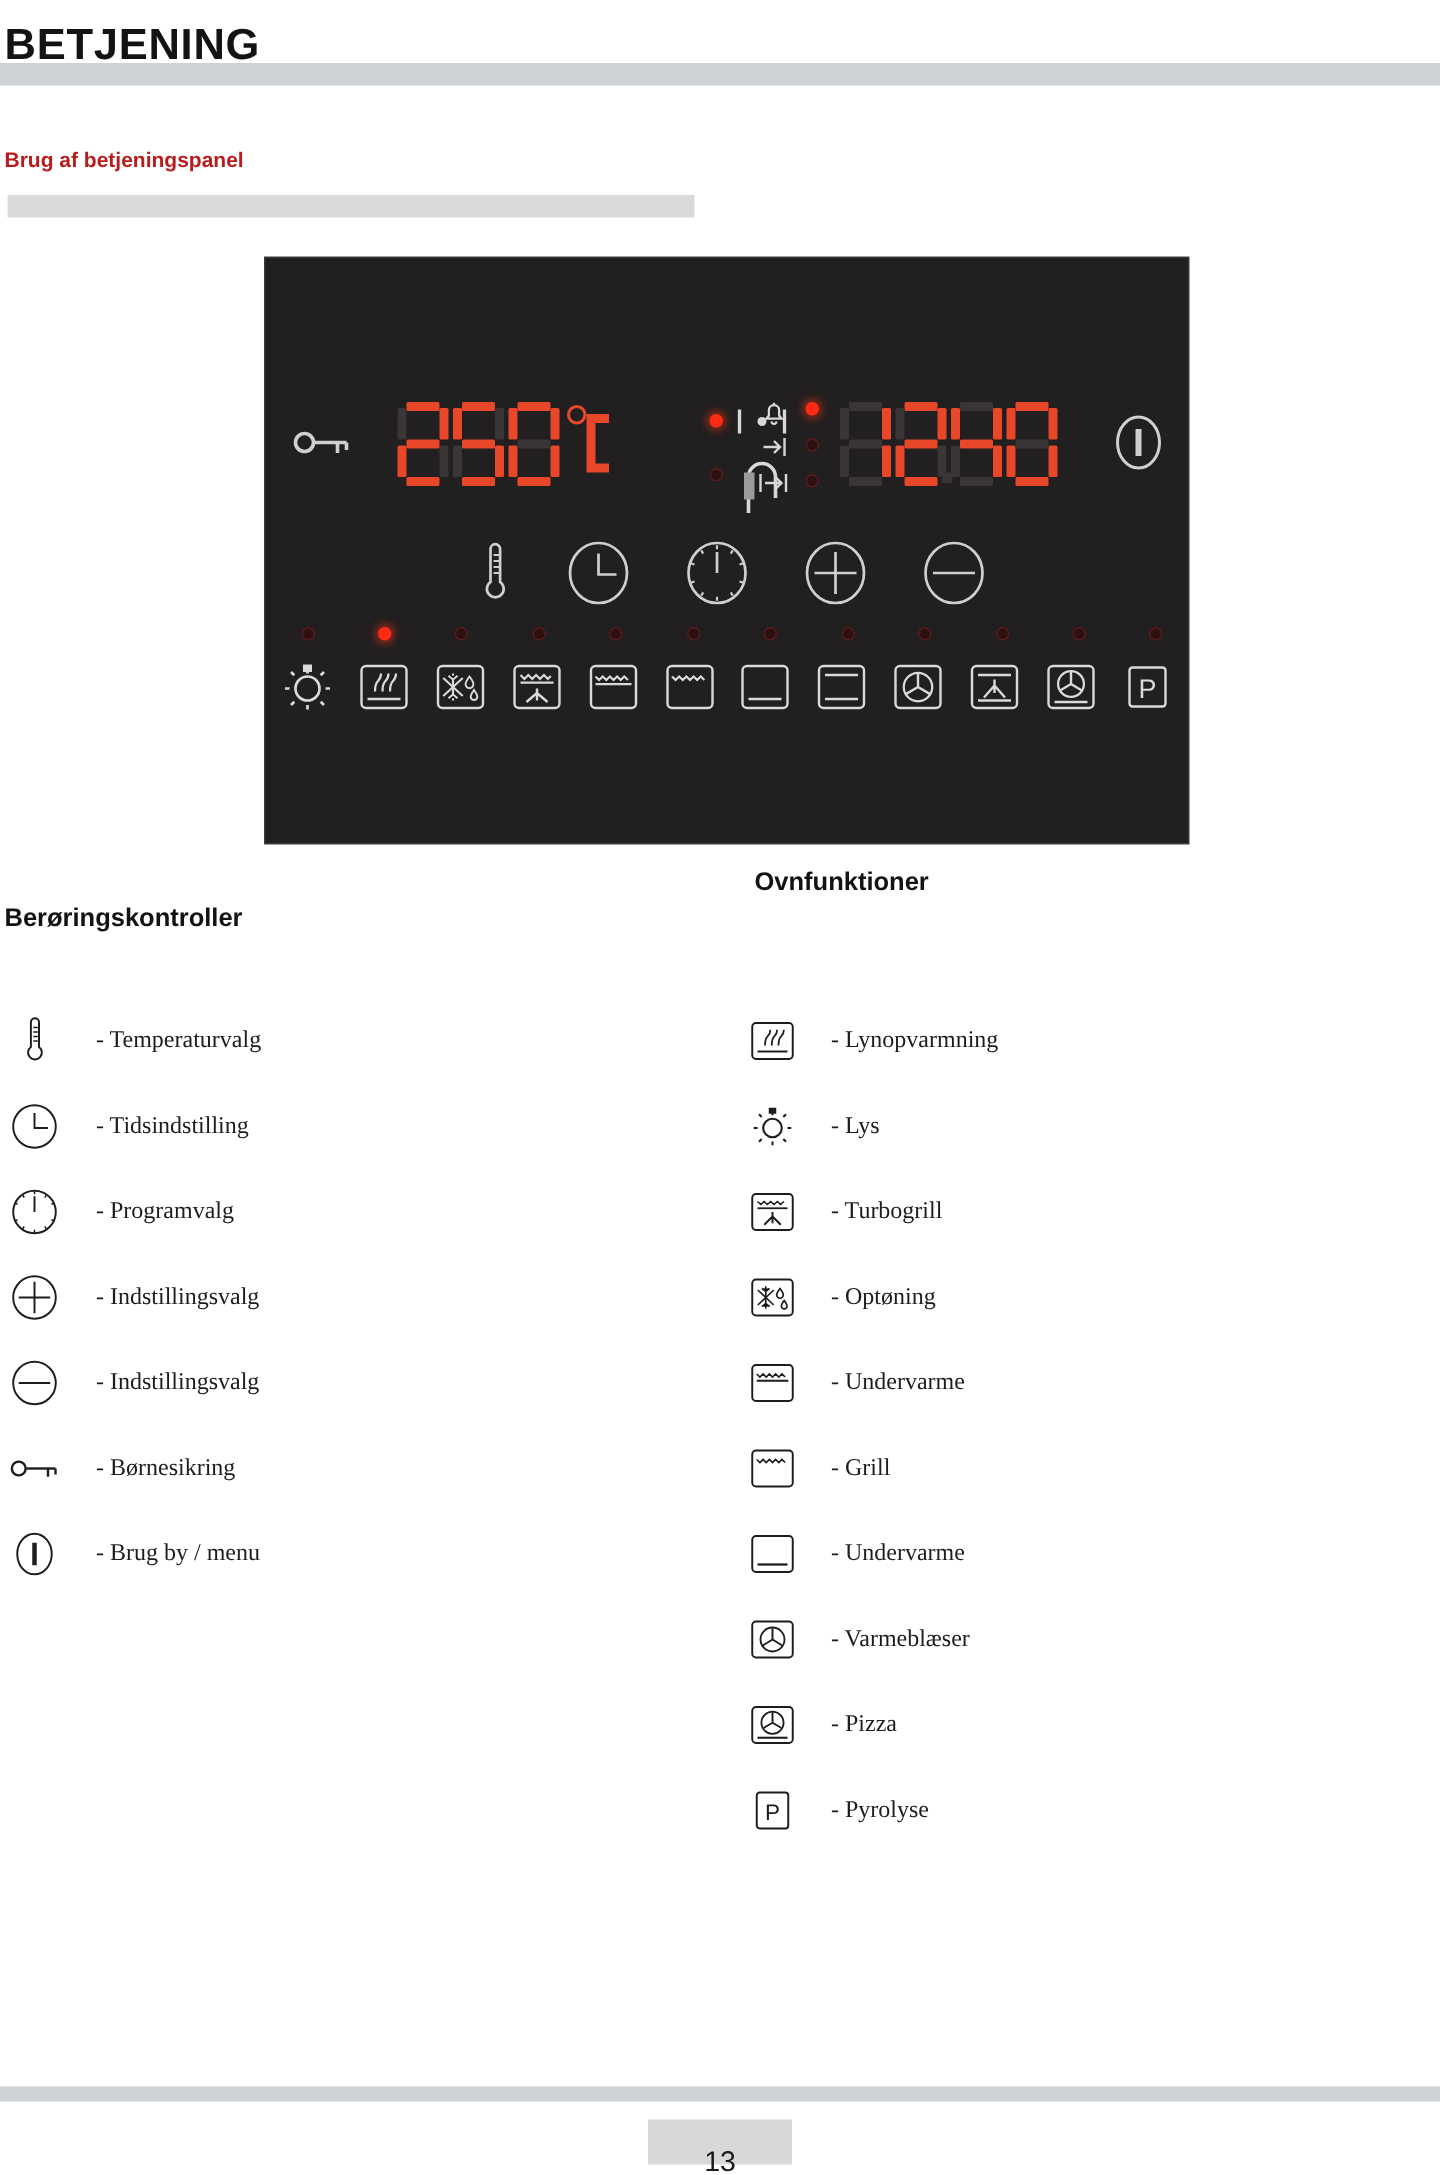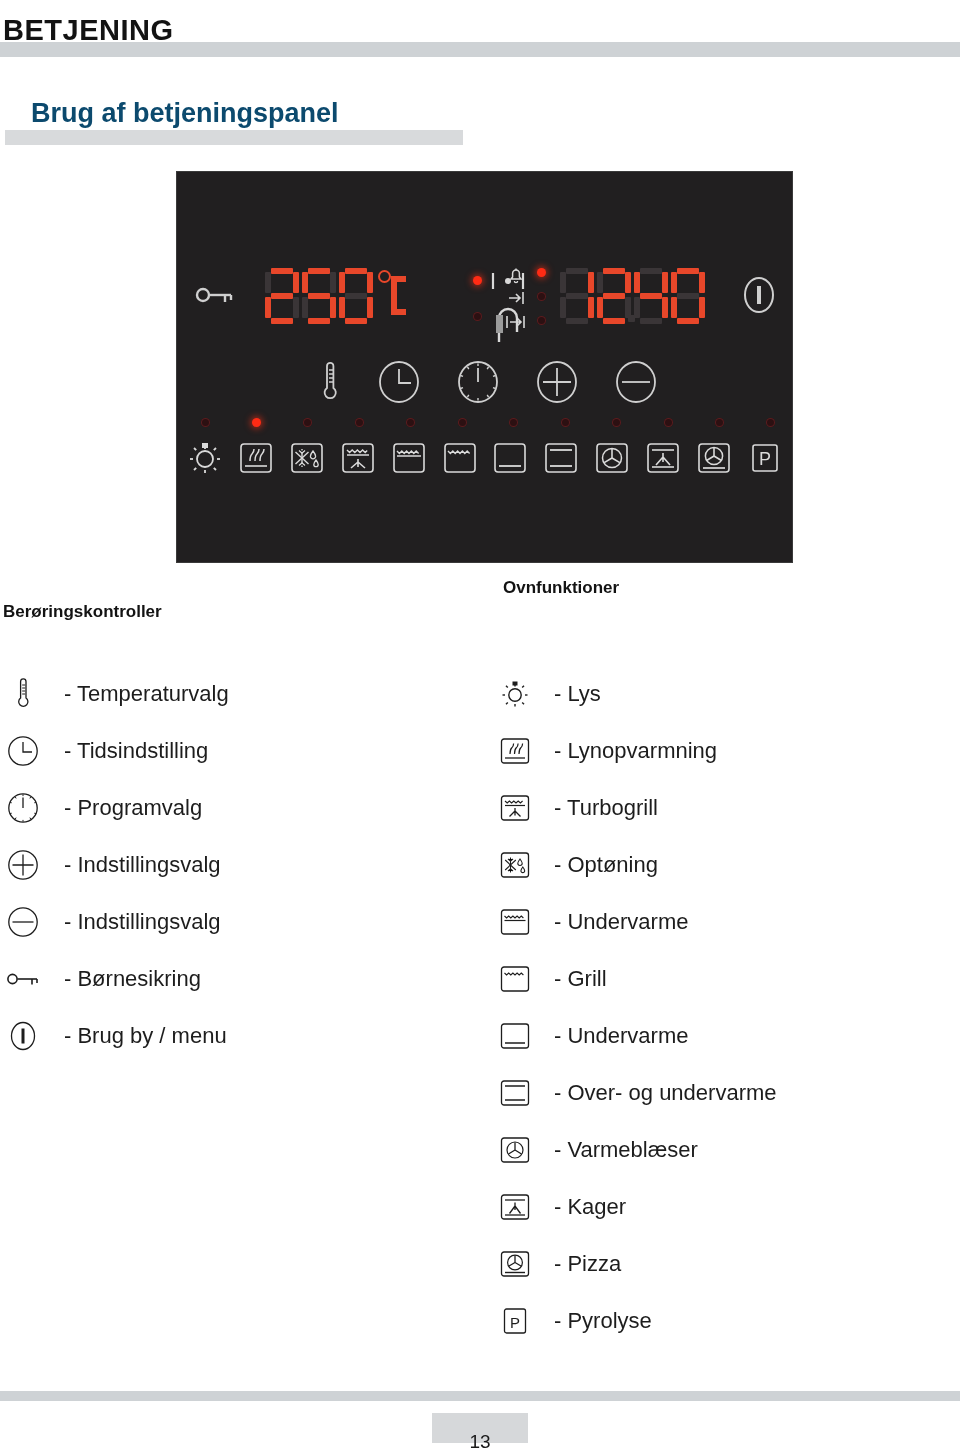--- a/index.html
+++ b/index.html
@@ -18,21 +18,21 @@
     position:absolute;left:3px;top:14px;
     font-size:29px;font-weight:bold;letter-spacing:.5px;
     color:#131313;
   }
   .rule-top{
     position:absolute;left:0;top:42px;width:960px;height:15px;
     background:#ced2d5;
   }
   .section-title{
     position:absolute;left:3px;top:98px;
-    font-size:27px;font-weight:bold;color:#0c4a6e;margin-left:28px;
+    font-size:14px;font-weight:bold;color:#b91c1c;
   }
   .rule-section{
     position:absolute;left:5px;top:130px;width:458px;height:15px;
     background:#d8dadc;
   }
 
   
   .panel{
     position:absolute;left:177px;top:172px;width:615px;height:390px;
     background:#211f20;
@@ -92,21 +92,21 @@
   .legend-head{position:absolute;font-size:17px;font-weight:bold;color:#131313;}
   .head-left{left:3px;top:602px;}
   .head-right{left:503px;top:578px;}
 
   .legend-col{position:absolute;}
   .col-left{left:0px;top:665px;width:470px;}
   .col-right{left:494px;top:665px;width:460px;}
 
   .legend-row{display:flex;align-items:center;height:57px;}
   .legend-row .ic{width:46px;display:flex;justify-content:center;align-items:center;flex:0 0 46px;}
-  .legend-row .lbl{font-size:22px;color:#1d1d1d;margin-left:18px;white-space:nowrap;}
+  .legend-row .lbl{font-size:16px;color:#1d1d1d;margin-left:18px;white-space:nowrap;font-family:Liberation Serif, serif;}
 
   .col-right .legend-row{height:57px;}
   .col-right .legend-row .ic{width:42px;flex:0 0 42px;}
   .col-right .legend-row .lbl{margin-left:18px;}
 
   
   .rule-bottom{
     position:absolute;left:0;top:1391px;width:960px;height:10px;background:#ced2d5;
   }
   .page-num-box{
@@ -545,20 +545,31 @@
         </svg>
       </span>
       <span class="lbl">- Brug by / menu</span>
     </div>
   </div>
 
   <div class="legend-col col-right">
 
     <div class="legend-row">
       <span class="ic">
+        <svg width="30" height="28" viewBox="0 0 30 28">
+          <rect x="1.5" y="2" width="27" height="24" rx="2.5" fill="none" stroke="#1d1d1d" stroke-width="1.3"></rect>
+          <path d="M10 17 q0-4.5 1.8-6.2 q1.8-1.8 1.8-4.3 M14.5 17 q0-4.5 1.8-6.2 q1.8-1.8 1.8-4.3 M19 17 q0-4.5 1.8-6.2 q1.8-1.8 1.8-4.3" fill="none" stroke="#1d1d1d" stroke-width="1.2"></path>
+          <path d="M5 21 H25" stroke="#1d1d1d" stroke-width="1.3"></path>
+        </svg>
+      </span>
+      <span class="lbl">- Lynopvarmning</span>
+    </div>
+
+    <div class="legend-row">
+      <span class="ic">
         <svg width="30" height="30" viewBox="0 0 30 30">
           <circle cx="15" cy="16" r="6.2" fill="none" stroke="#1d1d1d" stroke-width="1.4"></circle>
           <rect x="12.5" y="2.5" width="5" height="4" fill="#1d1d1d"></rect>
           <g stroke="#1d1d1d" stroke-width="1.4">
             <path d="M15 5 v2.5"></path>
               <path d="M24 6.8 l-1.8 1.8"></path>
               <path d="M27.5 16 h-2.5"></path>
               <path d="M24 25.2 l-1.8-1.8"></path>
             <path d="M15 27.5 v-2.5"></path>
               <path d="M6 25.2 l1.8-1.8"></path>
@@ -567,31 +578,20 @@
           </g>
         </svg>
       </span>
       <span class="lbl">- Lys</span>
     </div>
 
     <div class="legend-row">
       <span class="ic">
         <svg width="30" height="28" viewBox="0 0 30 28">
           <rect x="1.5" y="2" width="27" height="24" rx="2.5" fill="none" stroke="#1d1d1d" stroke-width="1.3"></rect>
-          <path d="M10 17 q0-4.5 1.8-6.2 q1.8-1.8 1.8-4.3 M14.5 17 q0-4.5 1.8-6.2 q1.8-1.8 1.8-4.3 M19 17 q0-4.5 1.8-6.2 q1.8-1.8 1.8-4.3" fill="none" stroke="#1d1d1d" stroke-width="1.2"></path>
-          <path d="M5 21 H25" stroke="#1d1d1d" stroke-width="1.3"></path>
-        </svg>
-      </span>
-      <span class="lbl">- Lynopvarmning</span>
-    </div>
-
-    <div class="legend-row">
-      <span class="ic">
-        <svg width="30" height="28" viewBox="0 0 30 28">
-          <rect x="1.5" y="2" width="27" height="24" rx="2.5" fill="none" stroke="#1d1d1d" stroke-width="1.3"></rect>
           <path d="M5 7 l2.2 2 l2.2-2 l2.2 2 l2.2-2 l2.2 2 l2.2-2 l2.2 2 l2.2-2" fill="none" stroke="#1d1d1d" stroke-width="1.1"></path>
           <path d="M5 11.5 H25" stroke="#1d1d1d" stroke-width="1.2"></path>
           <path d="M15 14 V21.5 M15 17 L9.5 22.5 M15 17 L20.5 22.5" fill="none" stroke="#1d1d1d" stroke-width="1.3"></path>
         </svg>
       </span>
       <span class="lbl">- Turbogrill</span>
     </div>
 
     <div class="legend-row">
       <span class="ic">
@@ -635,53 +635,32 @@
     <div class="legend-row">
       <span class="ic">
         <svg width="30" height="28" viewBox="0 0 30 28">
           <rect x="1.5" y="2" width="27" height="24" rx="2.5" fill="none" stroke="#1d1d1d" stroke-width="1.3"></rect>
           <path d="M5 21 H25" stroke="#1d1d1d" stroke-width="1.5"></path>
         </svg>
       </span>
       <span class="lbl">- Undervarme</span>
     </div>
 
-    <div class="legend-row">
-      <span class="ic">
-        <svg width="30" height="28" viewBox="0 0 30 28">
-          <rect x="1.5" y="2" width="27" height="24" rx="2.5" fill="none" stroke="#1d1d1d" stroke-width="1.3"></rect>
-          <path d="M5 7 H25" stroke="#1d1d1d" stroke-width="1.5"></path>
-          <path d="M5 21 H25" stroke="#1d1d1d" stroke-width="1.5"></path>
-        </svg>
-      </span>
-      <span class="lbl">- Over- og undervarme</span>
-    </div>
 
     <div class="legend-row">
       <span class="ic">
         <svg width="30" height="28" viewBox="0 0 30 28">
           <rect x="1.5" y="2" width="27" height="24" rx="2.5" fill="none" stroke="#1d1d1d" stroke-width="1.3"></rect>
           <circle cx="15" cy="14" r="8" fill="none" stroke="#1d1d1d" stroke-width="1.2"></circle>
           <path d="M15 14 V6.5 M15 14 L8.5 18 M15 14 L21.5 18" stroke="#1d1d1d" stroke-width="1.3" fill="none"></path>
         </svg>
       </span>
       <span class="lbl">- Varmeblæser</span>
     </div>
 
-    <div class="legend-row">
-      <span class="ic">
-        <svg width="30" height="28" viewBox="0 0 30 28">
-          <rect x="1.5" y="2" width="27" height="24" rx="2.5" fill="none" stroke="#1d1d1d" stroke-width="1.3"></rect>
-          <path d="M5 7 H25" stroke="#1d1d1d" stroke-width="1.3"></path>
-          <path d="M15 9.5 V17 M15 13 L9.5 20.5 M15 13 L20.5 20.5" stroke="#1d1d1d" stroke-width="1.3" fill="none"></path>
-          <path d="M5 22 H25" stroke="#1d1d1d" stroke-width="1.3"></path>
-        </svg>
-      </span>
-      <span class="lbl">- Kager</span>
-    </div>
 
     <div class="legend-row">
       <span class="ic">
         <svg width="30" height="28" viewBox="0 0 30 28">
           <rect x="1.5" y="2" width="27" height="24" rx="2.5" fill="none" stroke="#1d1d1d" stroke-width="1.3"></rect>
           <circle cx="15" cy="12.5" r="7.4" fill="none" stroke="#1d1d1d" stroke-width="1.2"></circle>
           <path d="M15 12.5 V5.5 M15 12.5 L9 16 M15 12.5 L21 16" stroke="#1d1d1d" stroke-width="1.3" fill="none"></path>
           <path d="M5 22.5 H25" stroke="#1d1d1d" stroke-width="1.4"></path>
         </svg>
       </span>

